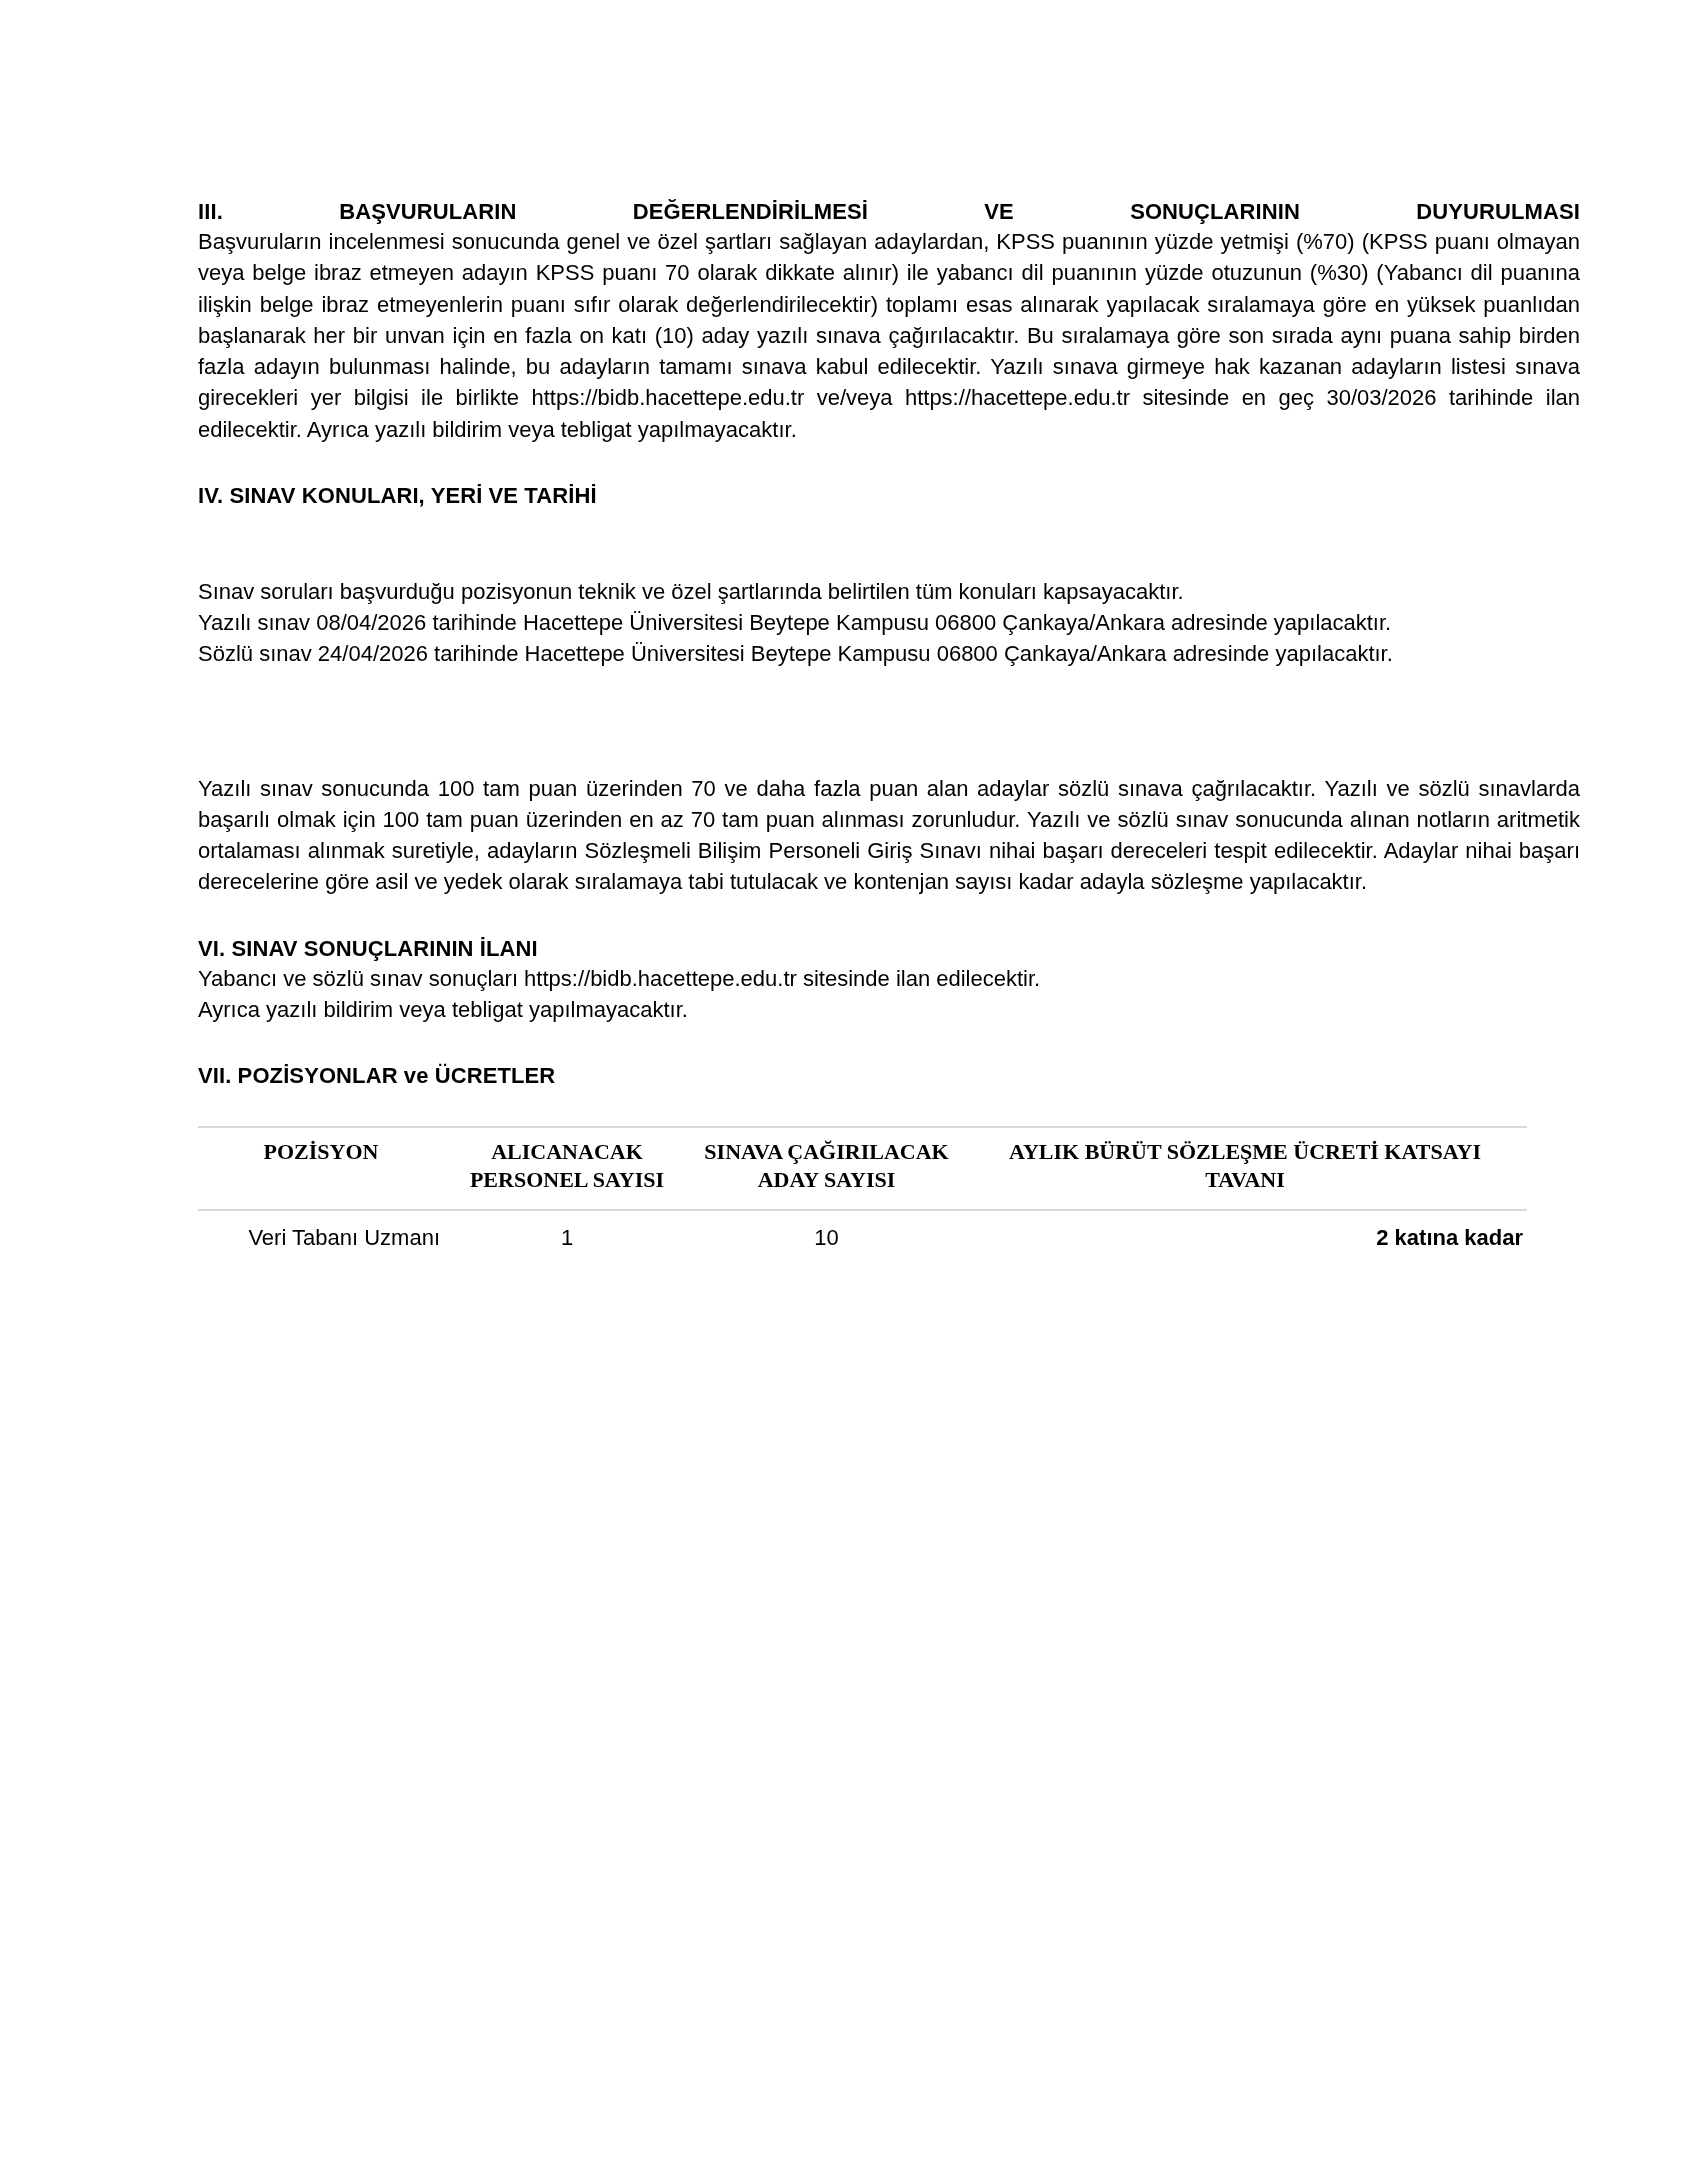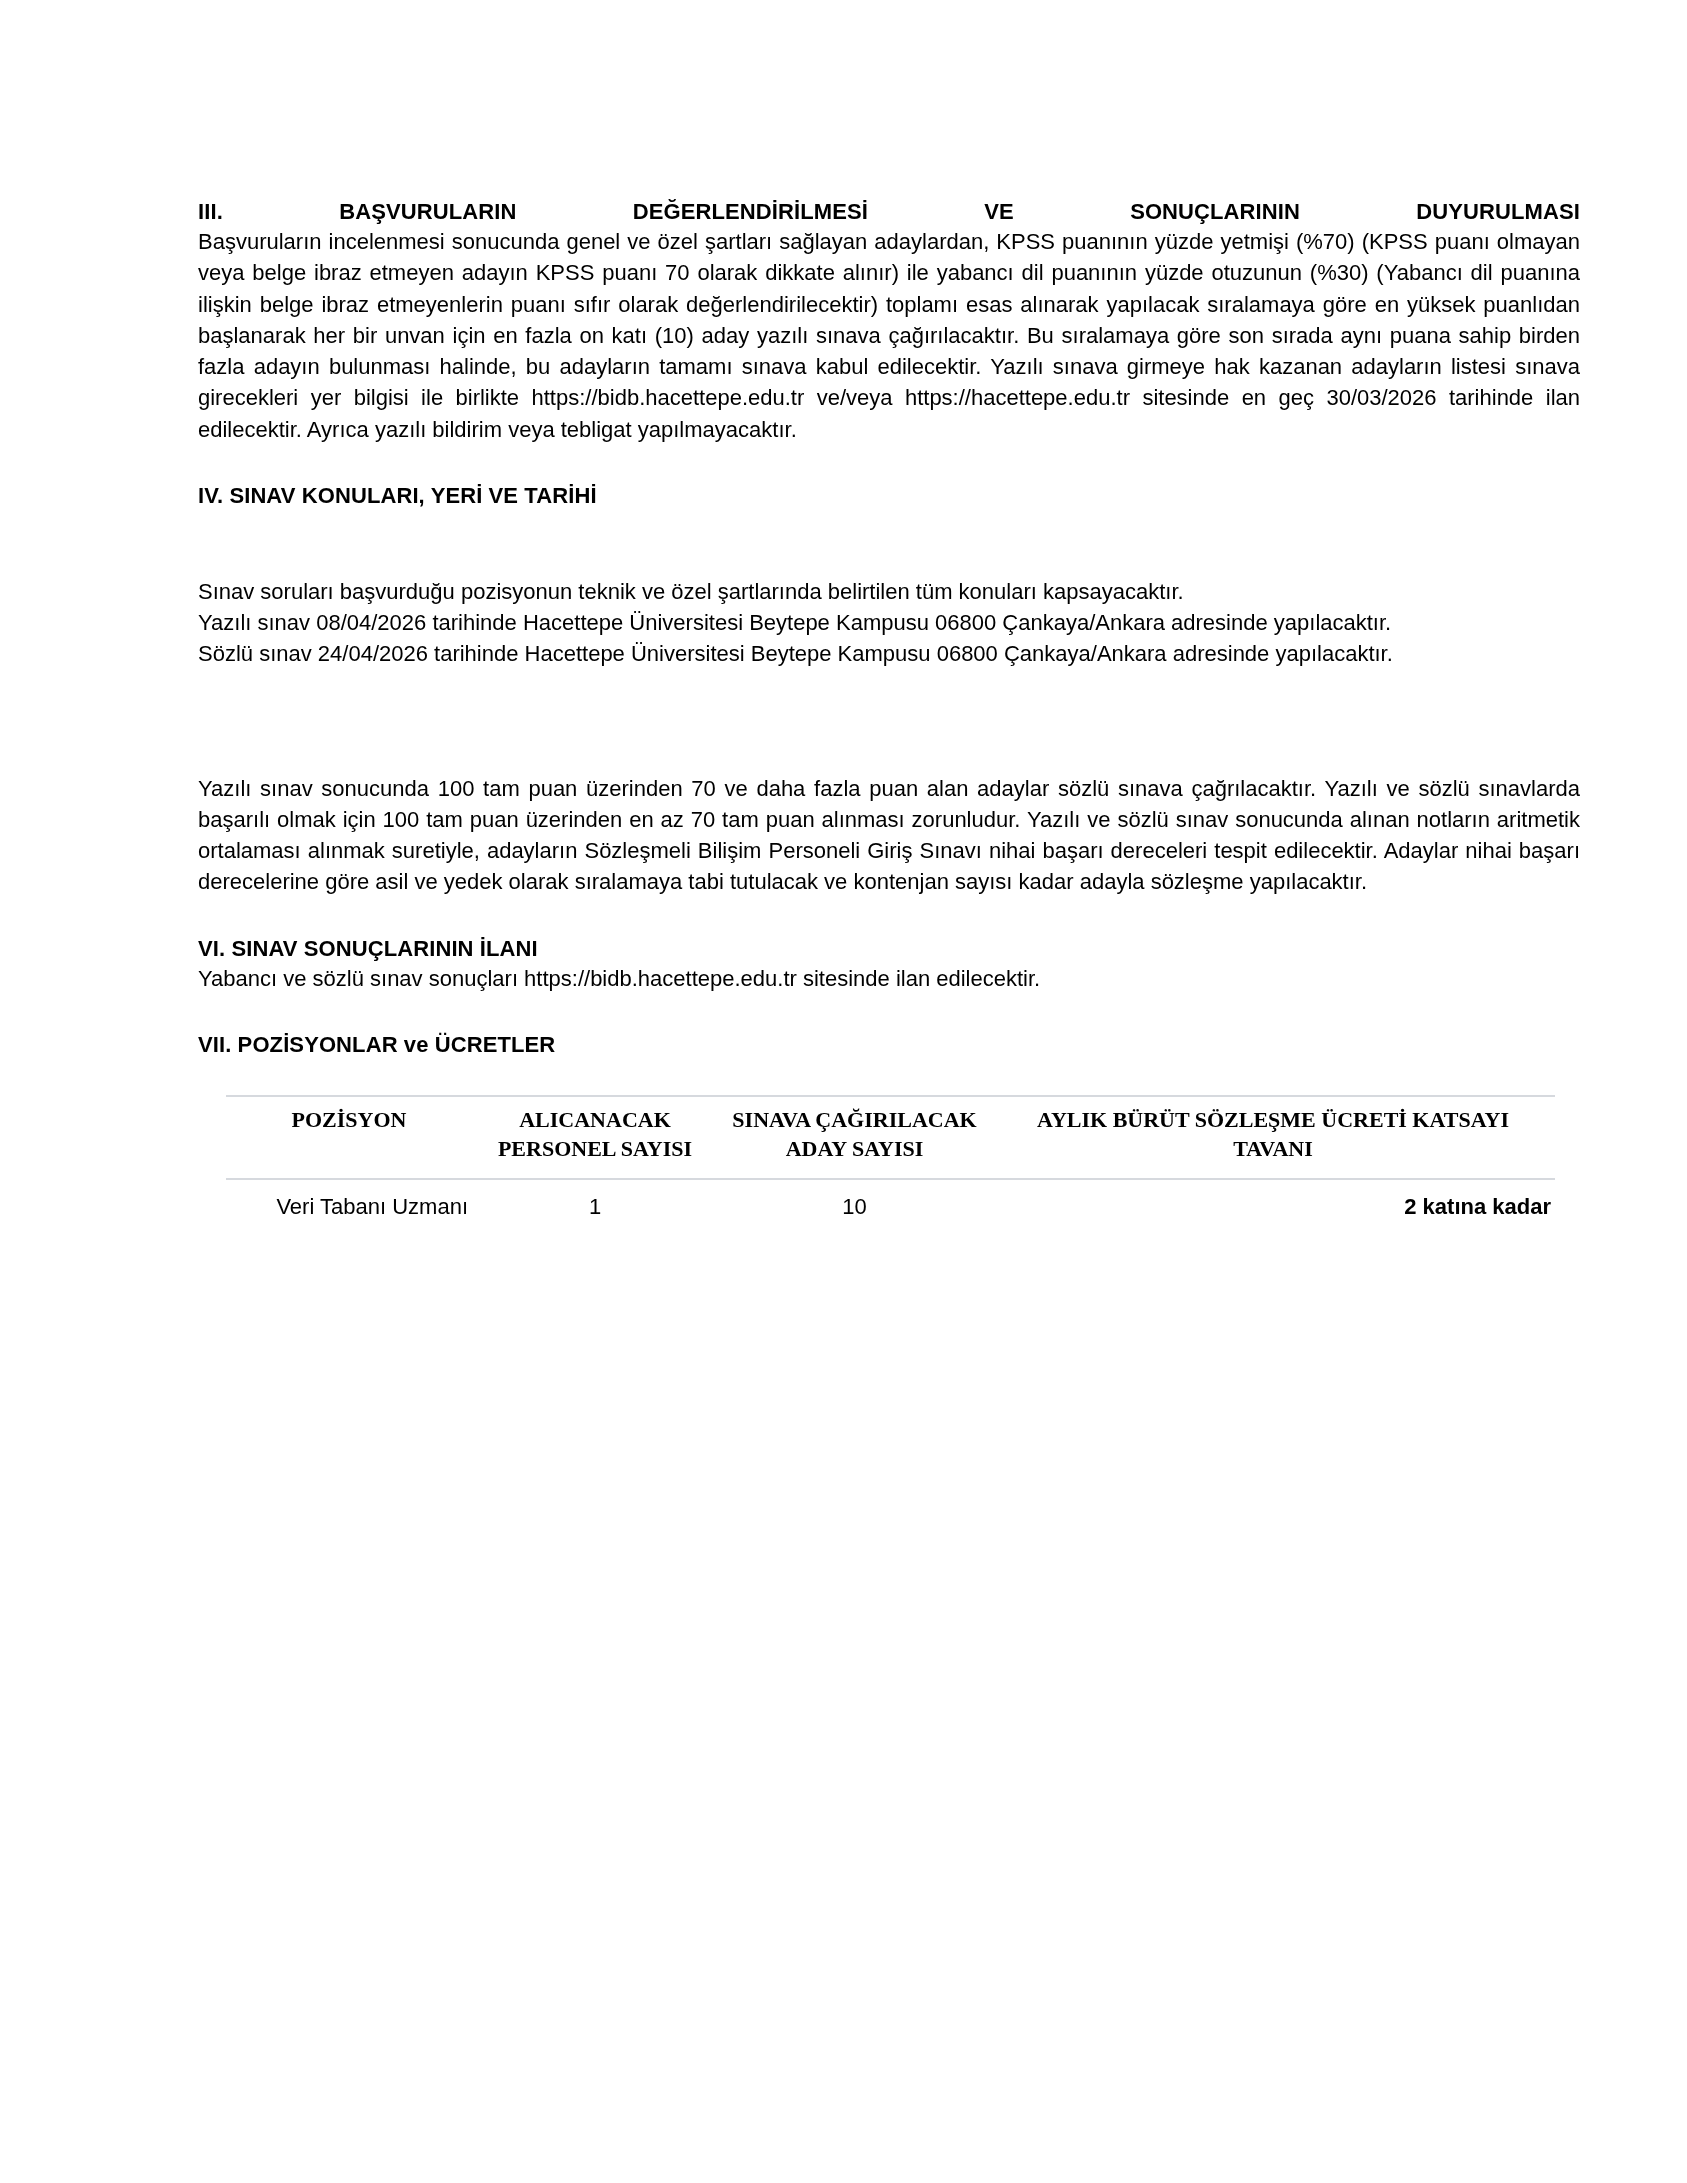--- a/index.html
+++ b/index.html
@@ -51,21 +51,20 @@
   }
   .sp-md { height: 37px; }
   .sp-xl { height: 66px; }
 
   
   .pos-table {
     width: 1297px;
     border-collapse: collapse;
     margin-top: 36px;
     table-layout: fixed;
-    margin-left: 28px;
   }
   .pos-table th {
     font-family: "Liberation Serif", serif;
     font-size: 22px;
     font-weight: bold;
     line-height: 1.30;
     text-align: center;
     vertical-align: top;
     padding: 9.3px 4px 14.6px 4px;
     border-top: 2px solid #d6d9de;
@@ -111,20 +110,21 @@
 
   <div class="sp-xl"></div>
 
   <div class="para para-justify">Yazılı sınav sonucunda 100 tam puan üzerinden 70 ve daha fazla puan alan adaylar sözlü sınava çağrılacaktır. Yazılı ve sözlü sınavlarda başarılı olmak için 100 tam puan üzerinden en az 70 tam puan alınması zorunludur. Yazılı ve sözlü sınav sonucunda alınan notların aritmetik ortalaması alınmak suretiyle, adayların Sözleşmeli Bilişim Personeli Giriş Sınavı nihai başarı dereceleri tespit edilecektir. Adaylar nihai başarı derecelerine göre asil ve yedek olarak sıralamaya tabi tutulacak ve kontenjan sayısı kadar adayla sözleşme yapılacaktır.</div>
 
   <div class="sp-md"></div>
 
   <div class="heading">VI. SINAV SONUÇLARININ İLANI</div>
 
   <div class="para para-left">Yabancı ve sözlü sınav sonuçları https://bidb.hacettepe.edu.tr sitesinde ilan edilecektir.</div>
+  <div class="para para-left">Ayrıca yazılı bildirim veya tebligat yapılmayacaktır.</div>
 
   <div class="sp-md"></div>
 
   <div class="heading">VII. POZİSYONLAR ve ÜCRETLER</div>
 
   <table class="pos-table">
     <thead>
       <tr>
         <th class="col-pos">POZİSYON</th>
         <th class="col-count">ALICANACAK PERSONEL SAYISI</th>

